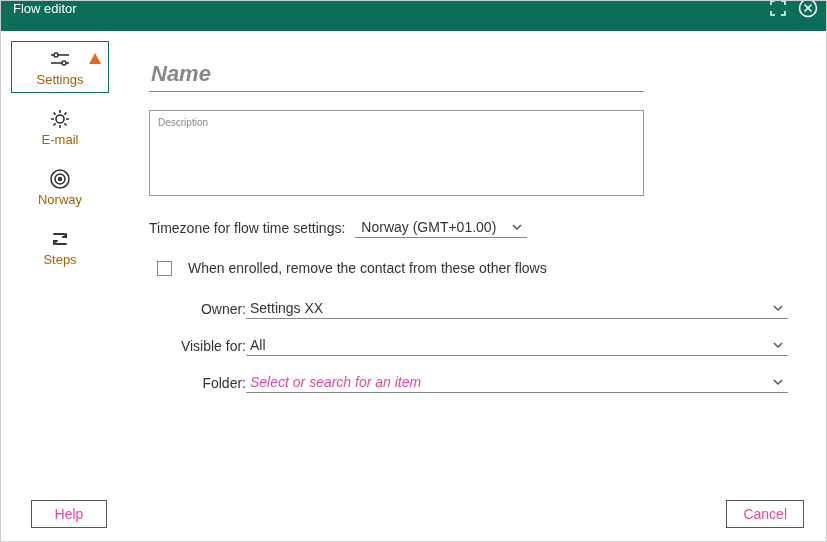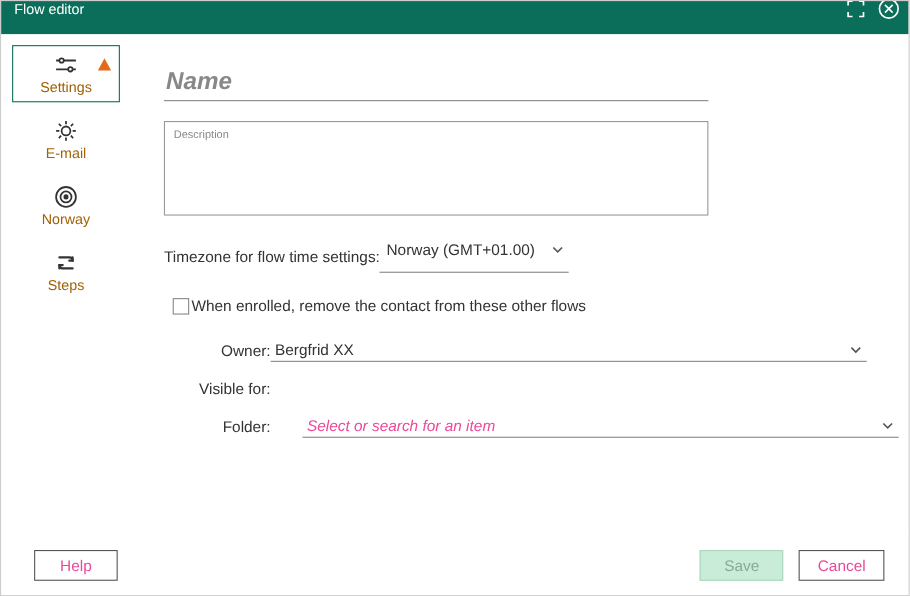--- a/index.html
+++ b/index.html
@@ -95,53 +95,54 @@
     font-family: inherit;
     font-size: 10px;
     color: #333;
     outline: none;
   }
   .desc-box::placeholder { color: #888; }
   .tz-row {
     margin-top: 18px;
     display: flex;
     align-items: center;
+    gap: 10px;
     font-size: 14px;
   }
   .tz-select {
     width: 172px;
     border: none;
     border-bottom: 1px solid #888;
     display: flex;
     align-items: center;
     justify-content: space-between;
-    padding: 2px 4px 12px 6px;
+    padding: 2px 4px 2px 6px;
     cursor: pointer;
   }
   .chevron { color:#555; }
   .checkbox-row {
     margin-top: 22px;
     display: flex;
     align-items: center;
-    gap: 2px;
+    gap: 16px;
     padding-left: 8px;
   }
   .checkbox {
     width: 15px; height: 15px;
     border: 1px solid #888;
     background: #fff;
     cursor: pointer;
   }
   .form-row {
     margin-top: 22px;
     display: flex;
     align-items: center;
     text-align: right;
   }
-  .form-row + .form-row { margin-top: 16px; gap: 29px; }
+  .form-row + .form-row { margin-top: 16px; }
   .form-label {
     width: 97px;
     font-size: 14px;
     color: #333;
   }
   .form-field {
     width: 542px;
     border: none;
     border-bottom: 1px solid #888;
     display: flex;
@@ -278,46 +279,53 @@
     </div>
 
     <div class="checkbox-row">
       <div class="checkbox"></div>
       <span>When enrolled, remove the contact from these other flows</span>
     </div>
 
     <div class="form-row">
       <span class="form-label">Owner:</span>
       <div class="form-field">
-        <span>Bergfrid XX</span>
+        <span>Settings XX</span>
         <span class="chevron">
           <svg width="12" height="12" viewBox="0 0 12 12">
               <path d="M2 4 L6 8 L10 4" stroke="#555" stroke-width="1.5" fill="none"></path>
             </svg>
         </span>
       </div>
     </div>
 
     <div class="form-row">
       <span class="form-label">Visible for:</span>
+      <div class="form-field">
+        <span>All</span>
+        <span class="chevron">
+          <svg width="12" height="12" viewBox="0 0 12 12">
+              <path d="M2 4 L6 8 L10 4" stroke="#555" stroke-width="1.5" fill="none"></path>
+            </svg>
+        </span>
+      </div>
     </div>
 
     <div class="form-row">
       <span class="form-label">Folder:</span>
       <div class="form-field">
         <span class="placeholder">Select or search for an item</span>
         <span class="chevron">
           <svg width="12" height="12" viewBox="0 0 12 12">
               <path d="M2 4 L6 8 L10 4" stroke="#555" stroke-width="1.5" fill="none"></path>
             </svg>
         </span>
       </div>
     </div>
 
   </div>
 </div>
 
 <div class="footer">
   <button class="btn">Help</button>
   <div class="footer-spacer"></div>
-  <button class="btn btn-save">Save</button>
   <button class="btn">Cancel</button>
 </div>
 
 </body></html>

